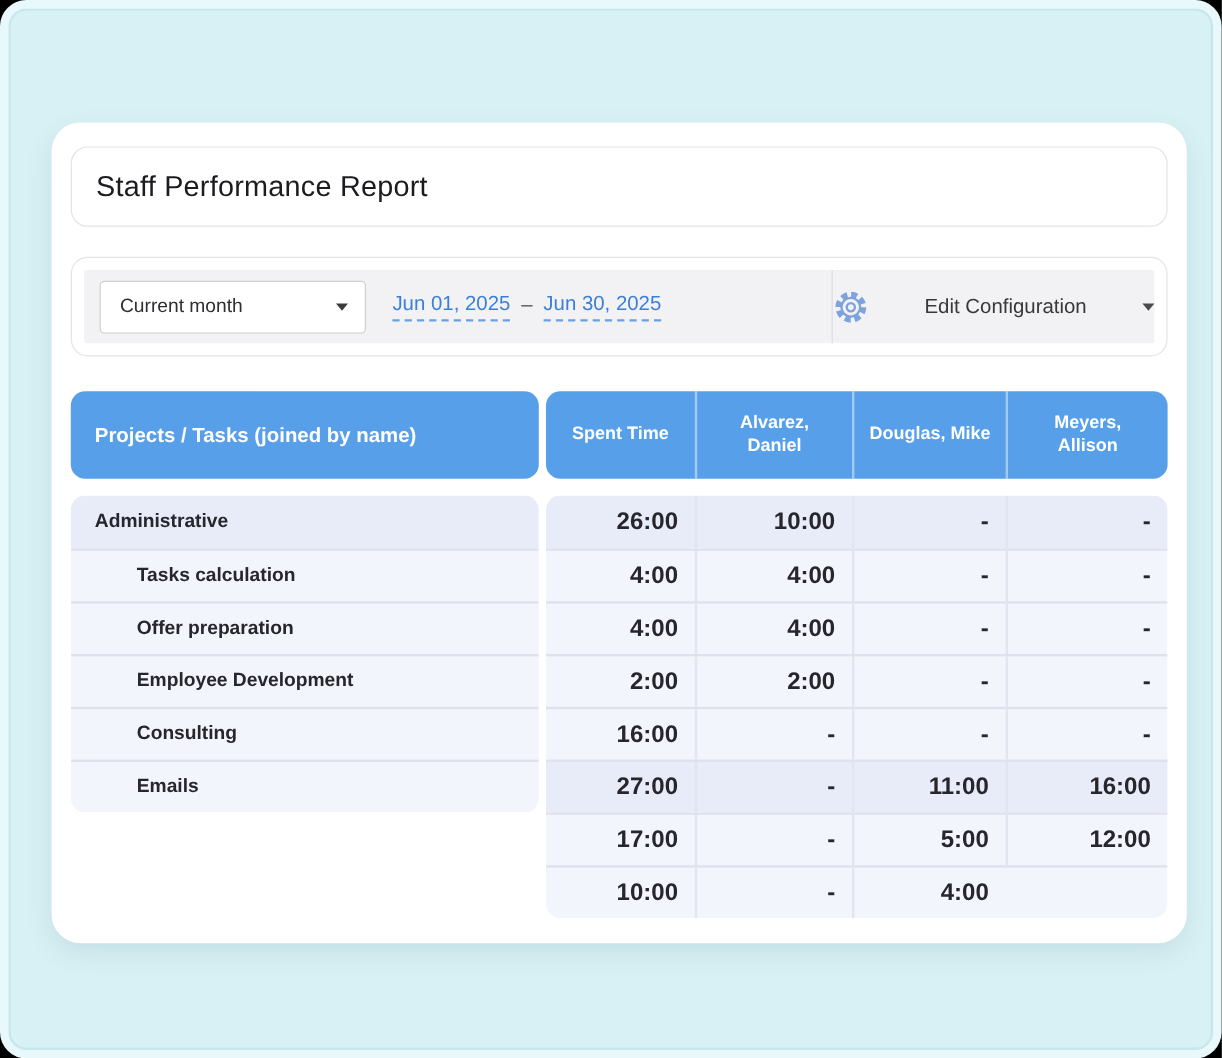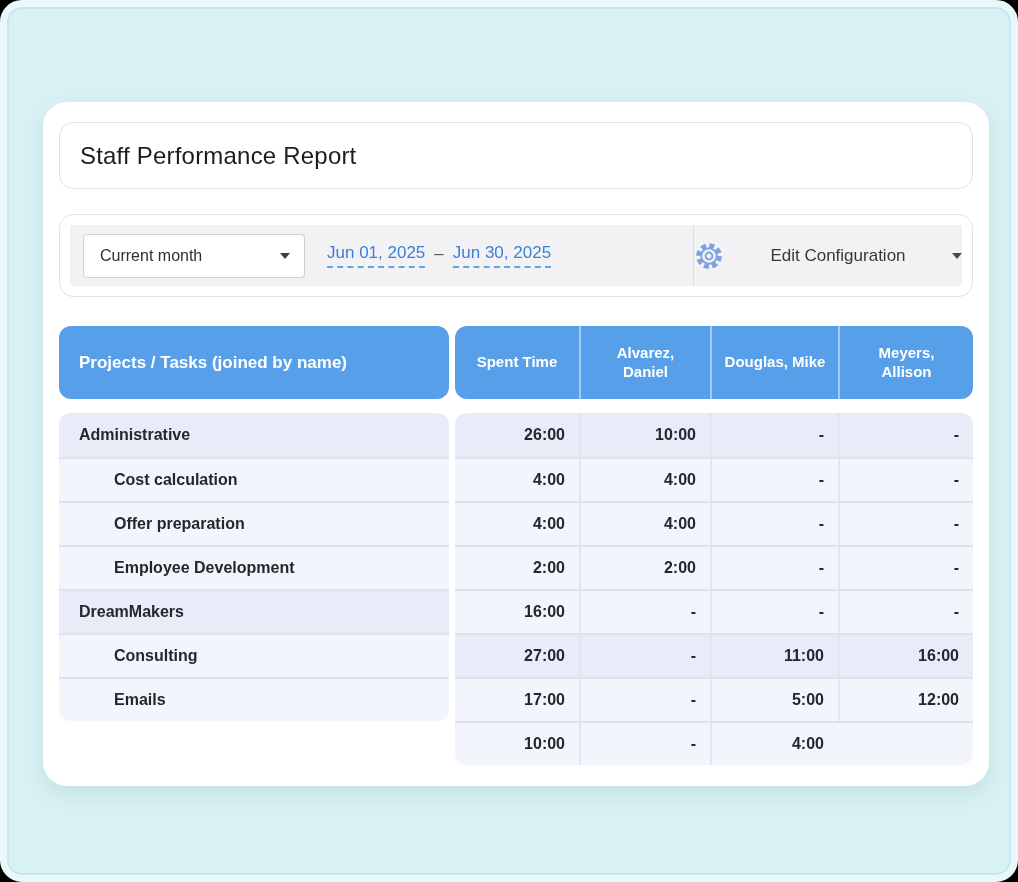--- a/index.html
+++ b/index.html
@@ -150,21 +150,21 @@
   .trow.task { background: #f3f5fc; }
   .trow-left { display: flex; align-items: center; }
   .trow-left .row-label {
     font-size: 16px; font-weight: bold; color: #26262c;
   }
   .trow-left.project .row-label { padding-left: 20px; }
   .trow-left.task .row-label { padding-left: 55px; }
   .tcell {
     display: flex; align-items: center; justify-content: flex-end;
     padding-right: 14px;
-    font-size: 16px; font-weight: bold; color: #26262c;
+    font-size: 20px; font-weight: bold; color: #26262c;
     box-sizing: border-box;
     padding-left: 36px;
   }
   .tcell + .tcell { border-left: 2px solid #e0e5f2; }
 </style>
 </head>
 <body>
 
 <div class="page-bg">
   <div class="card">
@@ -203,30 +203,27 @@
     </div>
 
     <div class="table-area">
       <div>
         <div class="head-left">Projects / Tasks (joined by name)</div>
         <div class="body-left" id="rows-left">
             <div class="trow trow-left project">
               <span class="row-label">Administrative</span>
             </div>
             <div class="trow trow-left task">
-              <span class="row-label">Cost calculation</span>
+              <span class="row-label">Tasks calculation</span>
             </div>
             <div class="trow trow-left task">
               <span class="row-label">Offer preparation</span>
             </div>
             <div class="trow trow-left task">
               <span class="row-label">Employee Development</span>
-            </div>
-            <div class="trow trow-left project">
-              <span class="row-label">DreamMakers</span>
             </div>
             <div class="trow trow-left task">
               <span class="row-label">Consulting</span>
             </div>
             <div class="trow trow-left task">
               <span class="row-label">Emails</span>
             </div>
           </div>
       </div>
       <div>

